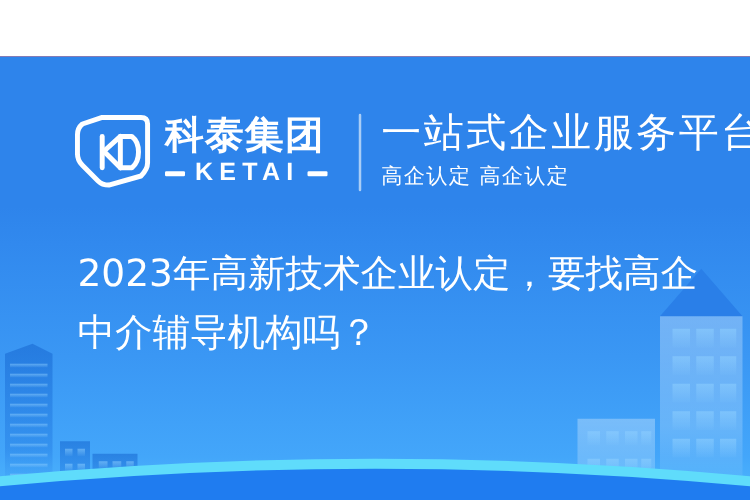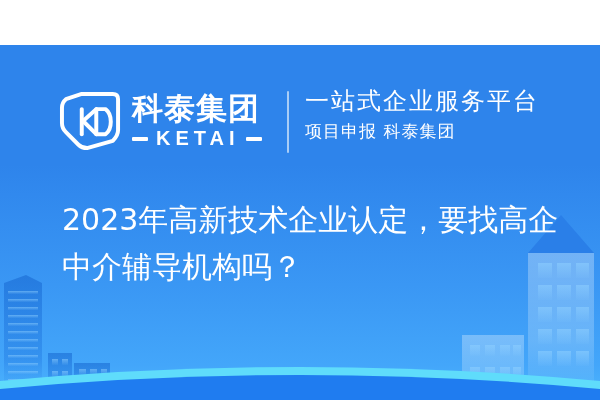--- a/index.html
+++ b/index.html
@@ -129,21 +129,21 @@
     border-radius: 1px;
   }
 
   .tagline {
     position: absolute;
     left: 305px;
     top: 41px;
     width: 280px;
   }
   .tagline-main {
-    font-size: 24px;
+    font-size: 32px;
     color: #ffffff;
     letter-spacing: 2px;
     line-height: 1.25;
     white-space: nowrap;
     font-family: "DejaVu Sans", "Liberation Sans", sans-serif;
   }
   .tagline-sub {
     font-size: 17px;
     color: #ffffff;
     letter-spacing: 1px;
@@ -300,19 +300,19 @@
           <span class="logo-en">KETAI</span>
           <span class="logo-dash"></span>
         </div>
       </div>
     </div>
 
     <div class="divider"></div>
 
     <div class="tagline">
       <div class="tagline-main">一站式企业服务平台</div>
-      <div class="tagline-sub">项目申报 科泰集团</div>
+      <div class="tagline-sub">高企认定 高企认定</div>
     </div>
   </div>
 
   <div class="headline">2023年高新技术企业认定，要找高企中介辅导机构吗？</div>
 
 </div>
 
 </body></html>

